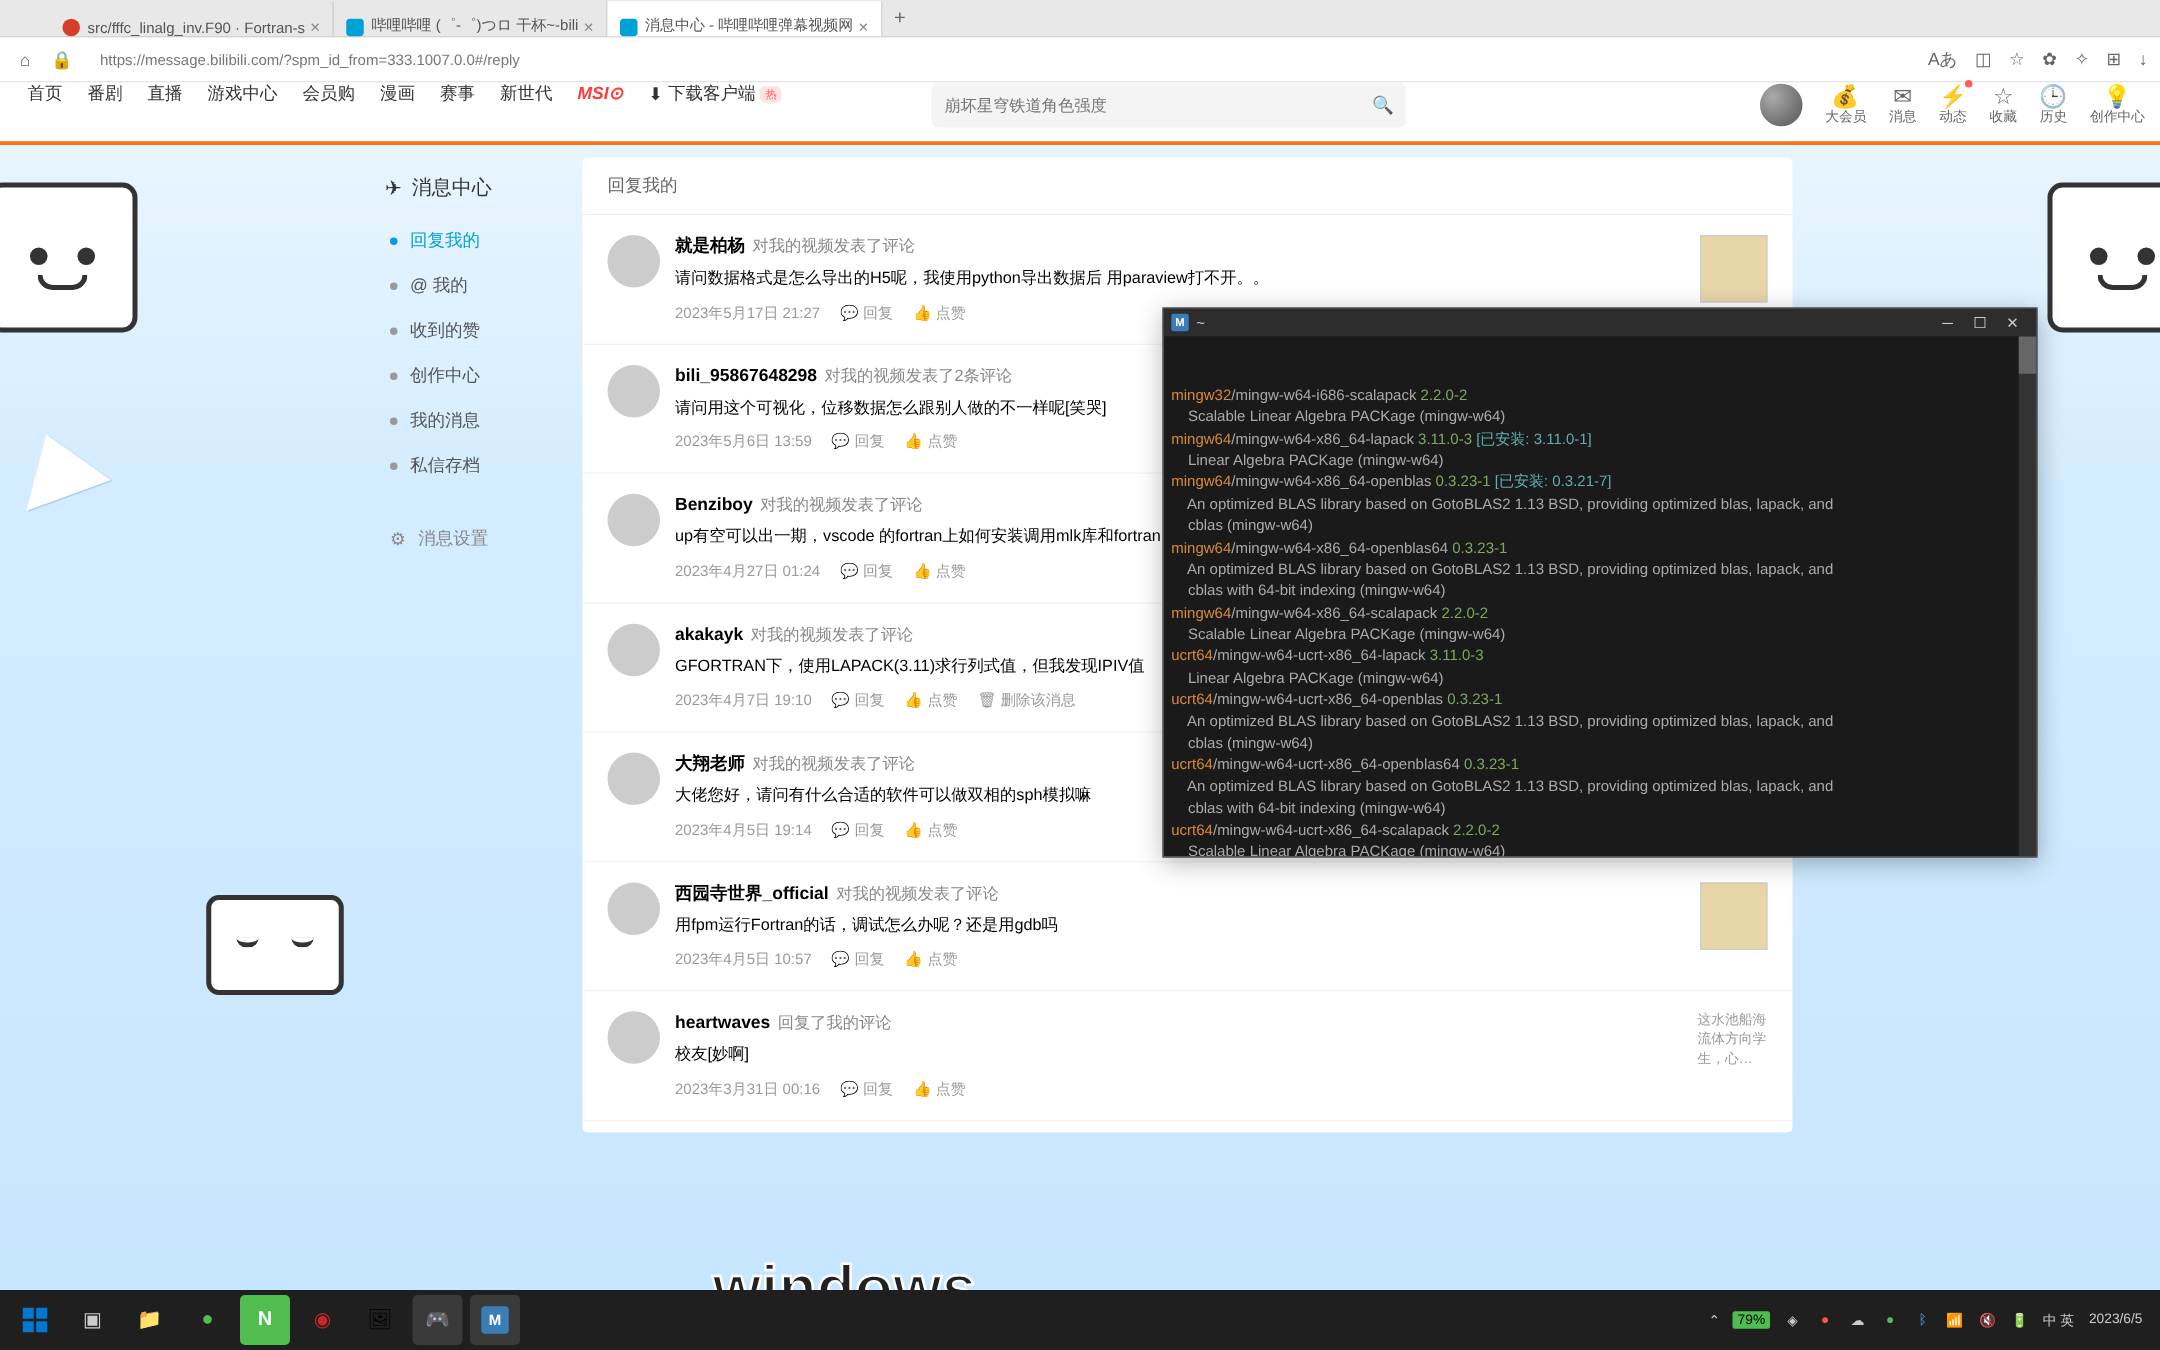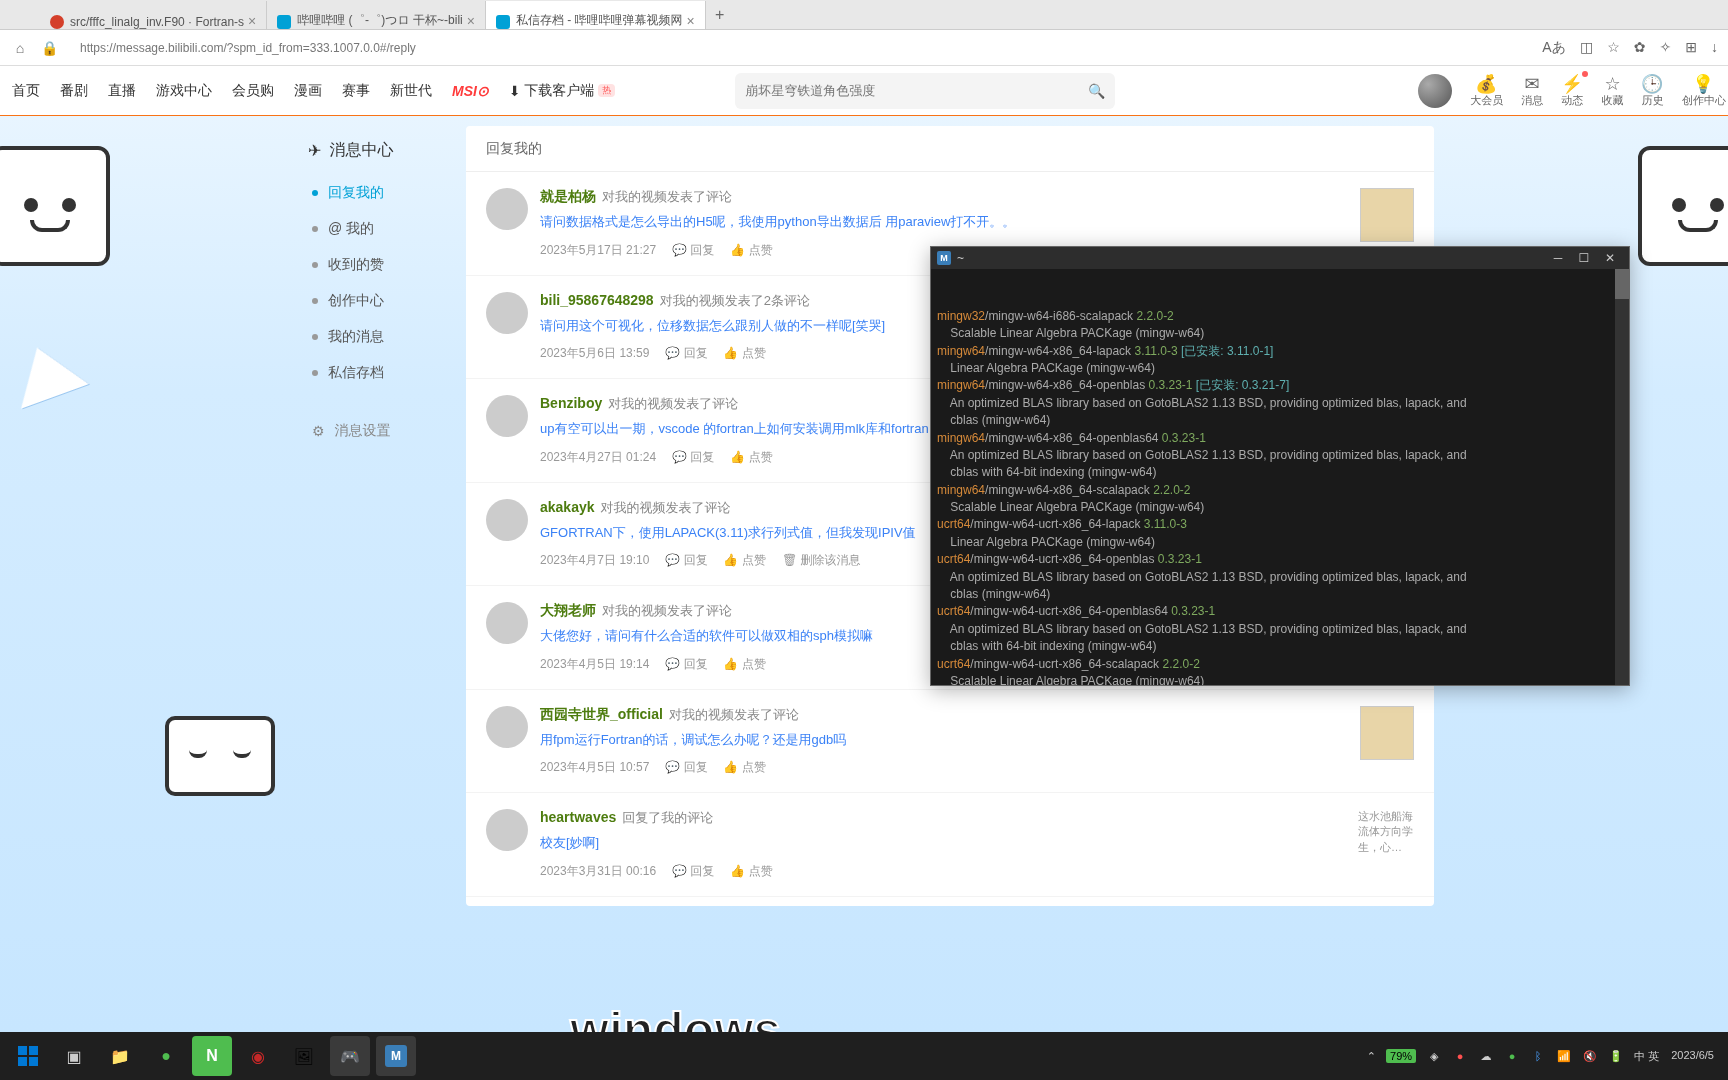--- a/index.html
+++ b/index.html
@@ -15,21 +15,21 @@
 .tab .title { flex: 1; overflow: hidden; white-space: nowrap; text-overflow: ellipsis; }
 .tab .close { margin-left: 4px; color: #888; font-size: 14px; cursor: pointer; }
 .newtab { width: 28px; text-align: center; color: #666; font-size: 16px; }
 
 .addrbar { height: 36px; background: #fff; display: flex; align-items: center; padding: 0 10px; border-bottom: 1px solid #ddd; gap: 10px; }
 .addrbar .icon { width: 20px; height: 20px; color: #666; display:flex; align-items:center; justify-content:center; font-size:14px; }
 .addrbar .url { flex: 1; font-size: 12px; color: #777; padding: 0 10px; }
 .addrbar .righticons { display: flex; gap: 14px; color: #666; font-size: 14px; }
 
 
-.navbar { height: 50px; background: #fff; display: flex; align-items: center; padding: 0 2px; font-size: 14px; border-bottom: 1px solid #f97316; }
+.navbar { height: 50px; background: #fff; display: flex; align-items: flex-start; padding: 0 12px; font-size: 14px; border-bottom: 3px solid #f97316; }
 .navbar .navitem { padding: 0 10px; color: #333; cursor: pointer; }
 .navbar .msi { color: #ff3b3b; font-weight: bold; font-style: italic; padding: 0 10px; }
 .navbar .dl { display:flex; align-items:center; gap:4px; padding: 0 10px; color:#333; }
 .navbar .dl .hotbadge { font-size:9px; background:#ffe2e2; color:#ff5c5c; padding:0 4px; border-radius:4px; }
 .navbar .search { margin-left: 110px; width: 380px; height: 36px; background: #f4f4f4; border-radius: 6px; display:flex; align-items:center; padding:0 10px; }
 .navbar .search input { flex:1; border:none; background:transparent; font-size:13px; outline:none; color:#999; }
 .navbar .search .sicon { color:#888; }
 .navbar .rightnav { margin-left:auto; display:flex; align-items:center; gap:18px; }
 .navbar .avatar { width:34px; height:34px; border-radius:50%; background: radial-gradient(circle at 30% 30%, #aaa, #555); }
 .navbar .navicon { display:flex; flex-direction:column; align-items:center; color:#666; font-size:11px; }
@@ -59,23 +59,23 @@
 .sidebar .item.active { color:#00a1d6; }
 .sidebar .bullet { width:6px;height:6px;border-radius:50%; background:#999; }
 .sidebar .item.active .bullet { background:#00a1d6; }
 .sidebar .settings { margin-top: 22px; color:#888; }
 
 .main { flex:1; background:#fff; border-radius:4px; min-height: 780px; }
 .main .header { height:46px; display:flex; align-items:center; padding:0 20px; border-bottom:1px solid #eee; font-size:14px; color:#666; }
 .msg { display:flex; padding: 16px 20px; border-bottom:1px solid #f3f3f3; gap:12px; position:relative; }
 .msg .av { width:42px;height:42px;border-radius:50%; background:#ccc; flex-shrink:0; }
 .msg .body { flex:1; min-width:0; font-size:13px; color:#333; }
-.msg .user { font-weight:600; color:#4d7c0f; margin-right:6px; font-size:14px;}
+.msg .user { font-weight:600; color:#000000; margin-right:6px; font-size:14px;}
 .msg .action { color:#888; font-size:13px; }
-.msg .text { margin: 6px 0 10px; color:#3b82f6; line-height:1.5; }
+.msg .text { margin: 6px 0 10px; color:#000000; line-height:1.5; }
 .msg .meta { display:flex; align-items:center; gap:16px; font-size:12px; color:#999; }
 .msg .meta .a { display:flex; align-items:center; gap:4px; cursor:pointer; }
 .msg .thumb { width:54px; height:54px; background:#e8d5a8; border:1px solid #ccc; flex-shrink:0; position:absolute; right:20px; top:16px; }
 .msg .thumbnote { position:absolute; right:18px; top:16px; width:58px; font-size:11px; color:#999; line-height:1.4; }
 
 
 .watermark { position:absolute; left:570px; top: 885px; font-size:50px; font-weight:700; color:#222; -webkit-text-stroke: 2px #fff; font-family: Arial Black, sans-serif; z-index:5; }
 
 
 .term { position:absolute; left:930px; top:246px; width:700px; height:440px; background:#1a1a1a; border:1px solid #666; font-family: Consolas, monospace; font-size:12px; color:#ccc; z-index:10; box-shadow:0 4px 20px rgba(0,0,0,0.3); }
@@ -106,21 +106,21 @@
     <span class="title">src/fffc_linalg_inv.F90 · Fortran-s</span>
     <span class="close">×</span>
   </div>
   <div class="tab">
     <div class="favicon bili"></div>
     <span class="title">哔哩哔哩 (゜-゜)つロ 干杯~-bili</span>
     <span class="close">×</span>
   </div>
   <div class="tab active">
     <div class="favicon bili"></div>
-    <span class="title">私信存档 - 哔哩哔哩弹幕视频网</span>
+    <span class="title">消息中心 - 哔哩哔哩弹幕视频网</span>
     <span class="close">×</span>
   </div>
   <div class="newtab">+</div>
 </div>
 
 <div class="addrbar">
   <div class="icon">⌂</div>
   <div class="icon">🔒</div>
   <div class="url">https://message.bilibili.com/?spm_id_from=333.1007.0.0#/reply</div>
   <div class="righticons">

